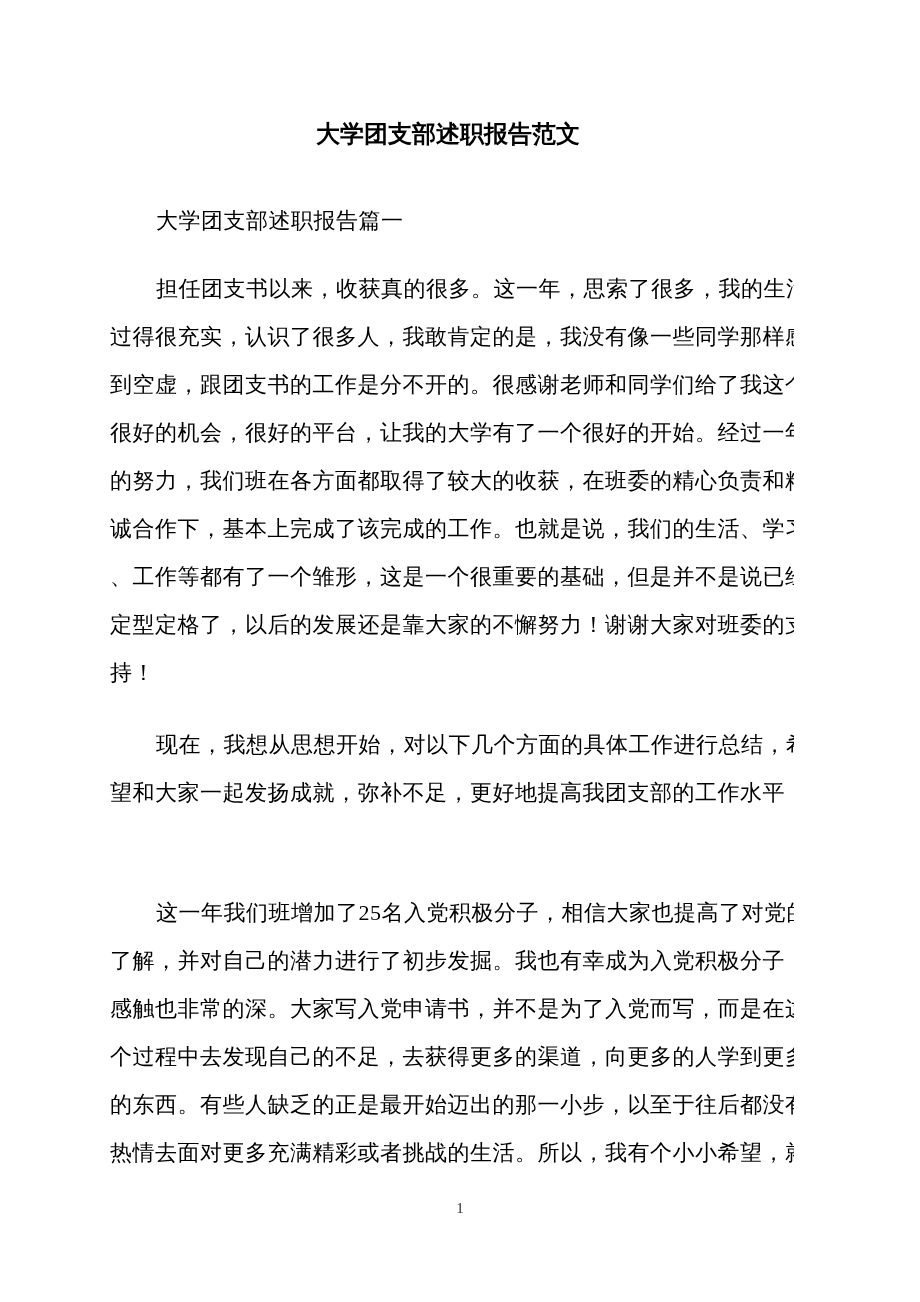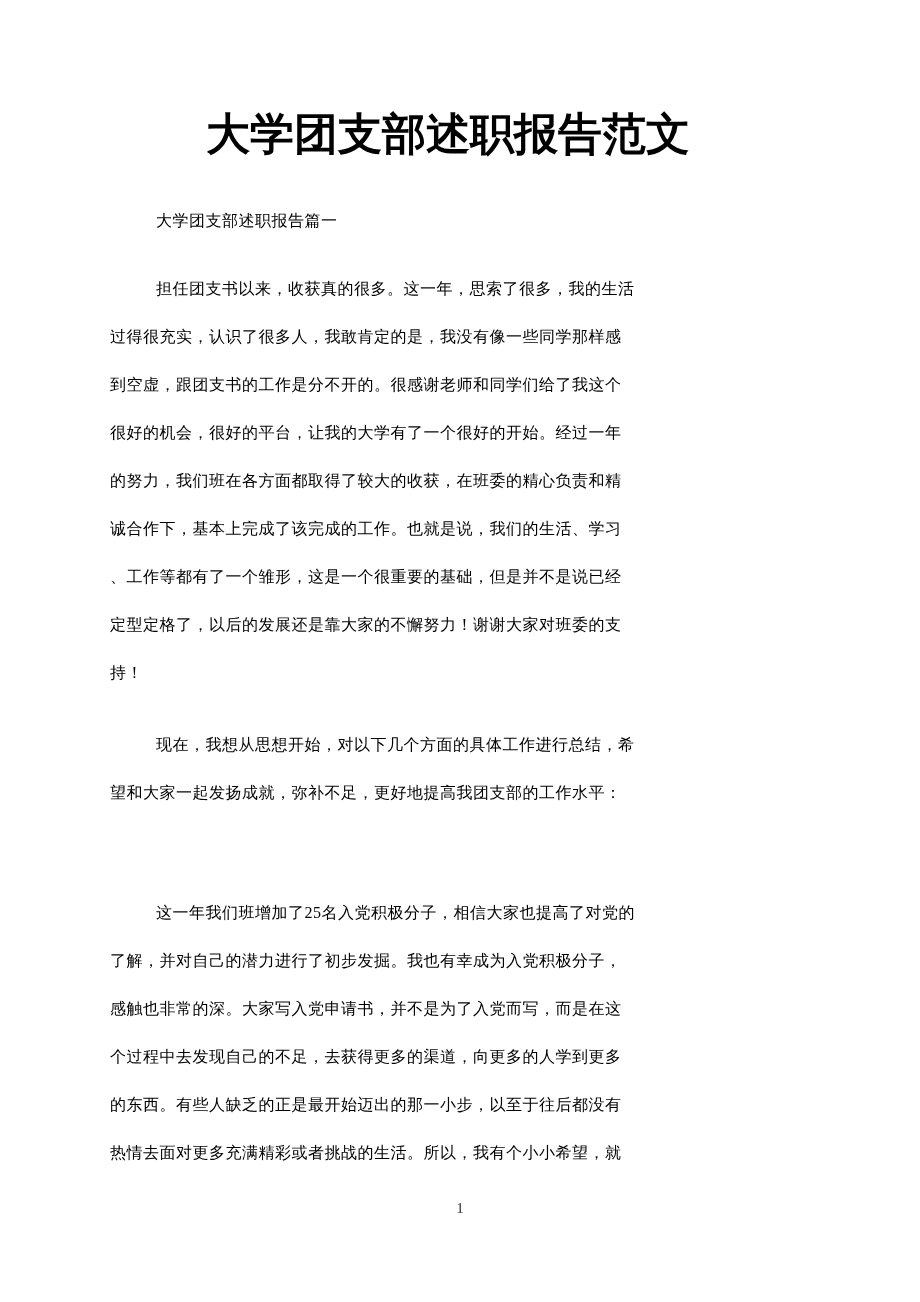--- a/index.html
+++ b/index.html
@@ -17,34 +17,34 @@
     overflow: hidden;
   }
   .doc-title {
     position: absolute;
     top: 112px;
     left: 0;
     width: 896px;
     text-align: center;
     font-family: "Liberation Sans", "DejaVu Sans", sans-serif;
     font-weight: bold;
-    font-size: 44px;
+    font-size: 24px;
     line-height: 44px;
     white-space: nowrap;
   }
   .block {
     position: absolute;
     left: 110px;
     width: 684px;
   }
   .line {
     display: block;
     height: 48px;
     line-height: 48px;
-    font-size: 16px;
+    font-size: 22px;
     white-space: nowrap;
     overflow: hidden;
     letter-spacing: 0.5px;
   }
   .indent {
     text-indent: 46px;
   }
   .subtitle-block { top: 197px; }
   .para1-block    { top: 265px; }
   .para2-block    { top: 721px; }

